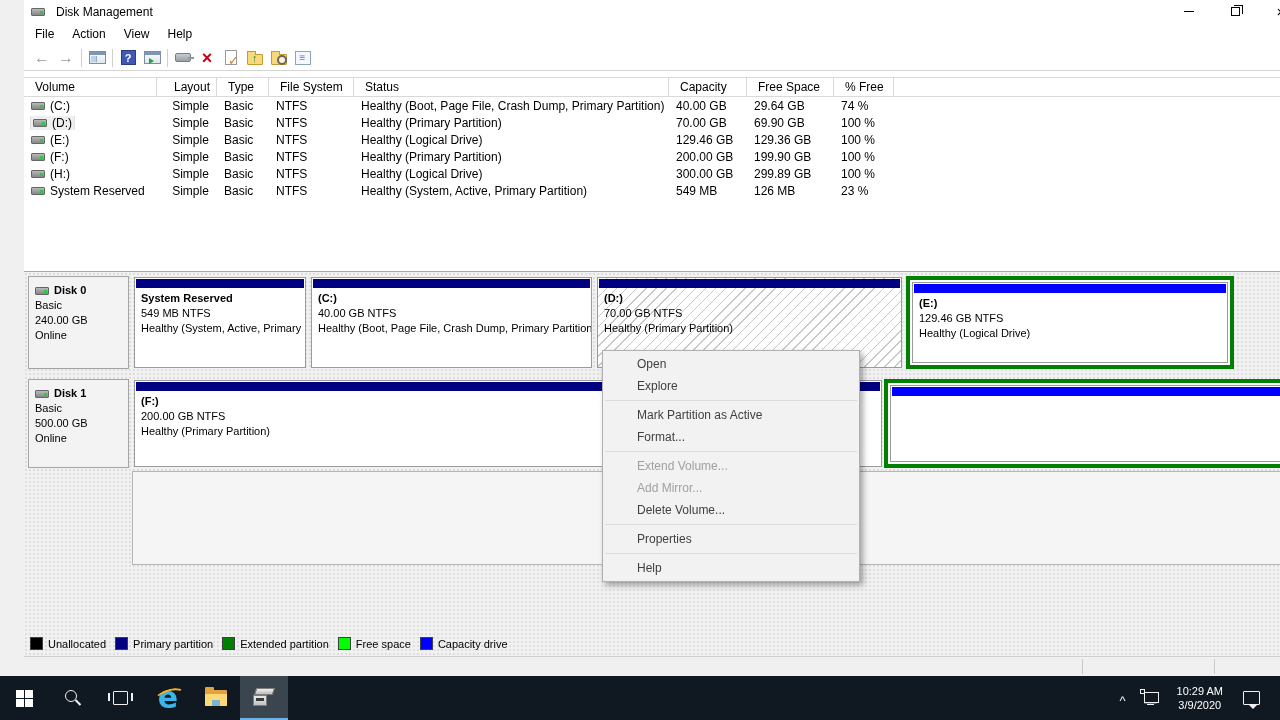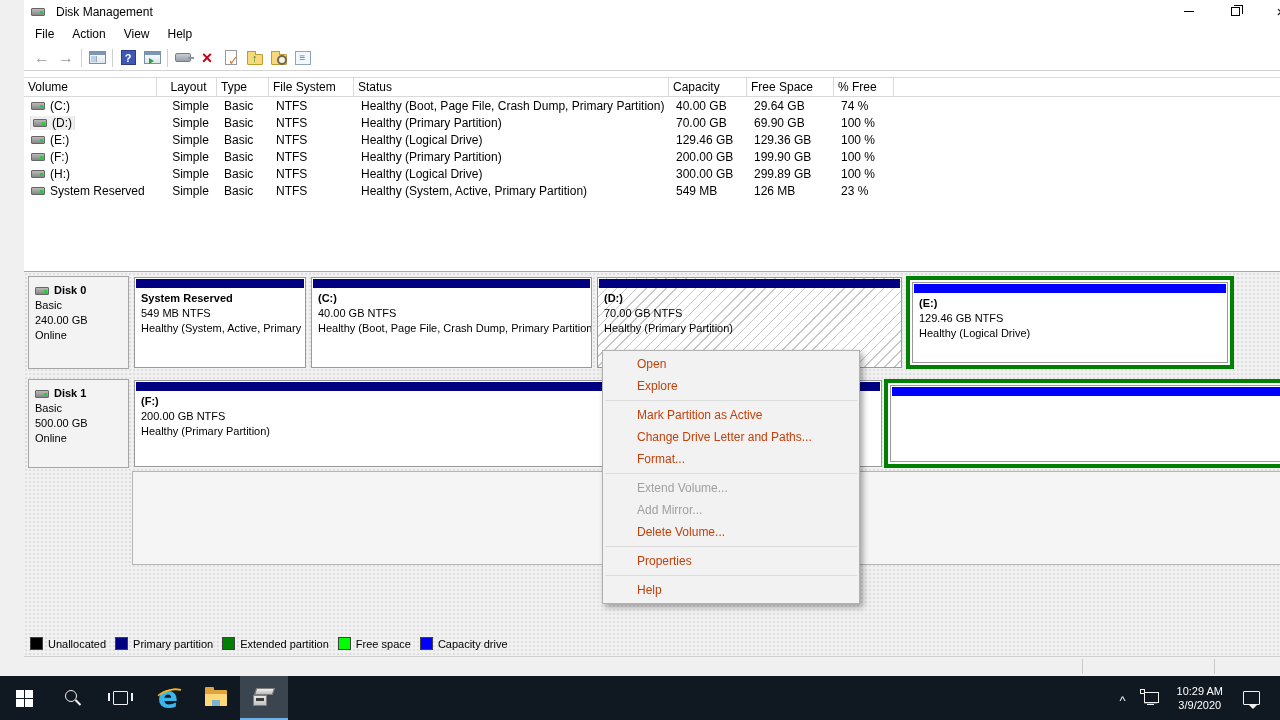--- a/index.html
+++ b/index.html
@@ -39,21 +39,21 @@
   .docico::after { content:"\2713"; position:absolute; right:-3px; bottom:-4px; color:#e0742a; font-weight:bold; font-size:13px; }
   .fold { width:16px; height:11px; background:#f7d97c; border:1px solid #c49b2f; border-radius:1px; position:relative; margin-top:3px; }
   .fold::before { content:""; position:absolute; top:-4px; left:-1px; width:7px; height:3px; background:#f7d97c; border:1px solid #c49b2f; border-bottom:none; }
   .fold.up::after { content:"\2191"; position:absolute; left:4px; top:-3px; color:#1d8a30; font-weight:bold; font-size:11px; }
   .fold.mag::after { content:""; position:absolute; right:-1px; bottom:-1px; width:6px; height:6px; border:2px solid #676767; border-radius:50%; background:rgba(255,255,255,.65); }
   .listico { width:16px; height:14px; border:1px solid #8fa3bb; background:#f4f8fc; color:#4a7fd1; font-size:10px; font-weight:bold; display:flex; align-items:center; justify-content:center; letter-spacing:1px; }
 
   
   .vlist { position:absolute; left:0; top:71px; width:1280px; height:200px; background:#fff; font-size:12px; }
   .vhead { display:flex; height:20px; border-top:1px solid #d9d9d9; border-bottom:1px solid #d9d9d9; align-items:center; margin-top:6px; }
-  .vh { height:100%; line-height:19px; padding-left:4px; border-right:1px solid #d9d9d9; color:#000; }
+  .vh { height:100%; line-height:19px; padding-left:11px; border-right:1px solid #d9d9d9; color:#000; }
   .vrow { display:flex; height:17px; align-items:center; }
   .vc { padding-left:7px; white-space:nowrap; overflow:hidden; }
   .w-vol{width:133px;} .w-lay{width:60px;text-align:center;} .w-typ{width:52px;} .w-fs{width:85px;}
   .w-st{width:315px;} .w-cap{width:78px;} .w-fr{width:87px;} .w-pct{width:60px;} .w-rest{flex:1; border-right:none;}
   .hdd-ico { display:inline-block; width:14px; height:8px; background:linear-gradient(#b9b9b9,#868686); border:1px solid #666; border-radius:1px; position:relative; vertical-align:middle; margin-right:5px; }
   .hdd-ico::after { content:""; position:absolute; right:1px; top:2px; width:3px; height:3px; background:#35c24a; }
   .sel-chip { background:#efefef; outline:1px solid #e0e0e0; padding:0 2px; }
 
   
   .graph { position:absolute; left:0; top:271px; width:1280px; height:385px;
@@ -80,21 +80,21 @@
   .legend { position:absolute; left:6px; bottom:6px; display:flex; align-items:center; font-size:11px; color:#000; }
   .lg-item { display:flex; align-items:center; margin-right:9px; }
   .lg-sw { width:13px; height:13px; border:1px solid #404040; margin-right:5px; }
 
   
   .statusbar { position:absolute; left:0; top:656px; width:1280px; height:20px; background:#f0f0f0; border-top:1px solid #cfcfcf; }
   .sb-sep { position:absolute; top:2px; bottom:2px; width:1px; background:#c9c9c9; }
 
   
   .ctx { position:absolute; left:602px; top:350px; width:258px; background:#f2f2f2; border:1px solid #b0b0b0; box-shadow:3px 3px 6px rgba(0,0,0,.35); padding:2px 0; z-index:50; font-size:12px; }
-  .ctx-item { height:22px; line-height:22px; padding-left:34px; color:#c2410c; white-space:nowrap; }
+  .ctx-item { height:22px; line-height:22px; padding-left:34px; color:#404040; white-space:nowrap; }
   .ctx-item.disabled { color:#a0a0a0; }
   .ctx-sep { height:1px; background:#dcdcdc; margin:3px 2px; }
 
   
   .taskbar { position:absolute; left:0; top:676px; width:1280px; height:44px; background:#101821; display:flex; align-items:stretch; z-index:60; }
   .tb-cell { width:48px; display:flex; align-items:center; justify-content:center; position:relative; }
   .tb-cell.active { background:#3a454f; border-bottom:2px solid #6cb2e8; }
   .win-logo { width:17px; height:17px; display:grid; grid-template-columns:8px 8px; grid-template-rows:8px 8px; gap:1px; }
   .win-logo div { background:#fff; }
   .search-g { width:18px; height:18px; position:relative; }
@@ -382,21 +382,20 @@
       <span class="sb-sep" style="left:1058px;"></span>
       <span class="sb-sep" style="left:1190px;"></span>
     </div>
   </div>
 
   <div class="ctx">
     <div class="ctx-item">Open</div>
     <div class="ctx-item">Explore</div>
     <div class="ctx-sep"></div>
     <div class="ctx-item">Mark Partition as Active</div>
-    <div class="ctx-item">Change Drive Letter and Paths...</div>
     <div class="ctx-item">Format...</div>
     <div class="ctx-sep"></div>
     <div class="ctx-item disabled">Extend Volume...</div>
     <div class="ctx-item disabled">Add Mirror...</div>
     <div class="ctx-item">Delete Volume...</div>
     <div class="ctx-sep"></div>
     <div class="ctx-item">Properties</div>
     <div class="ctx-sep"></div>
     <div class="ctx-item">Help</div>
   </div>

